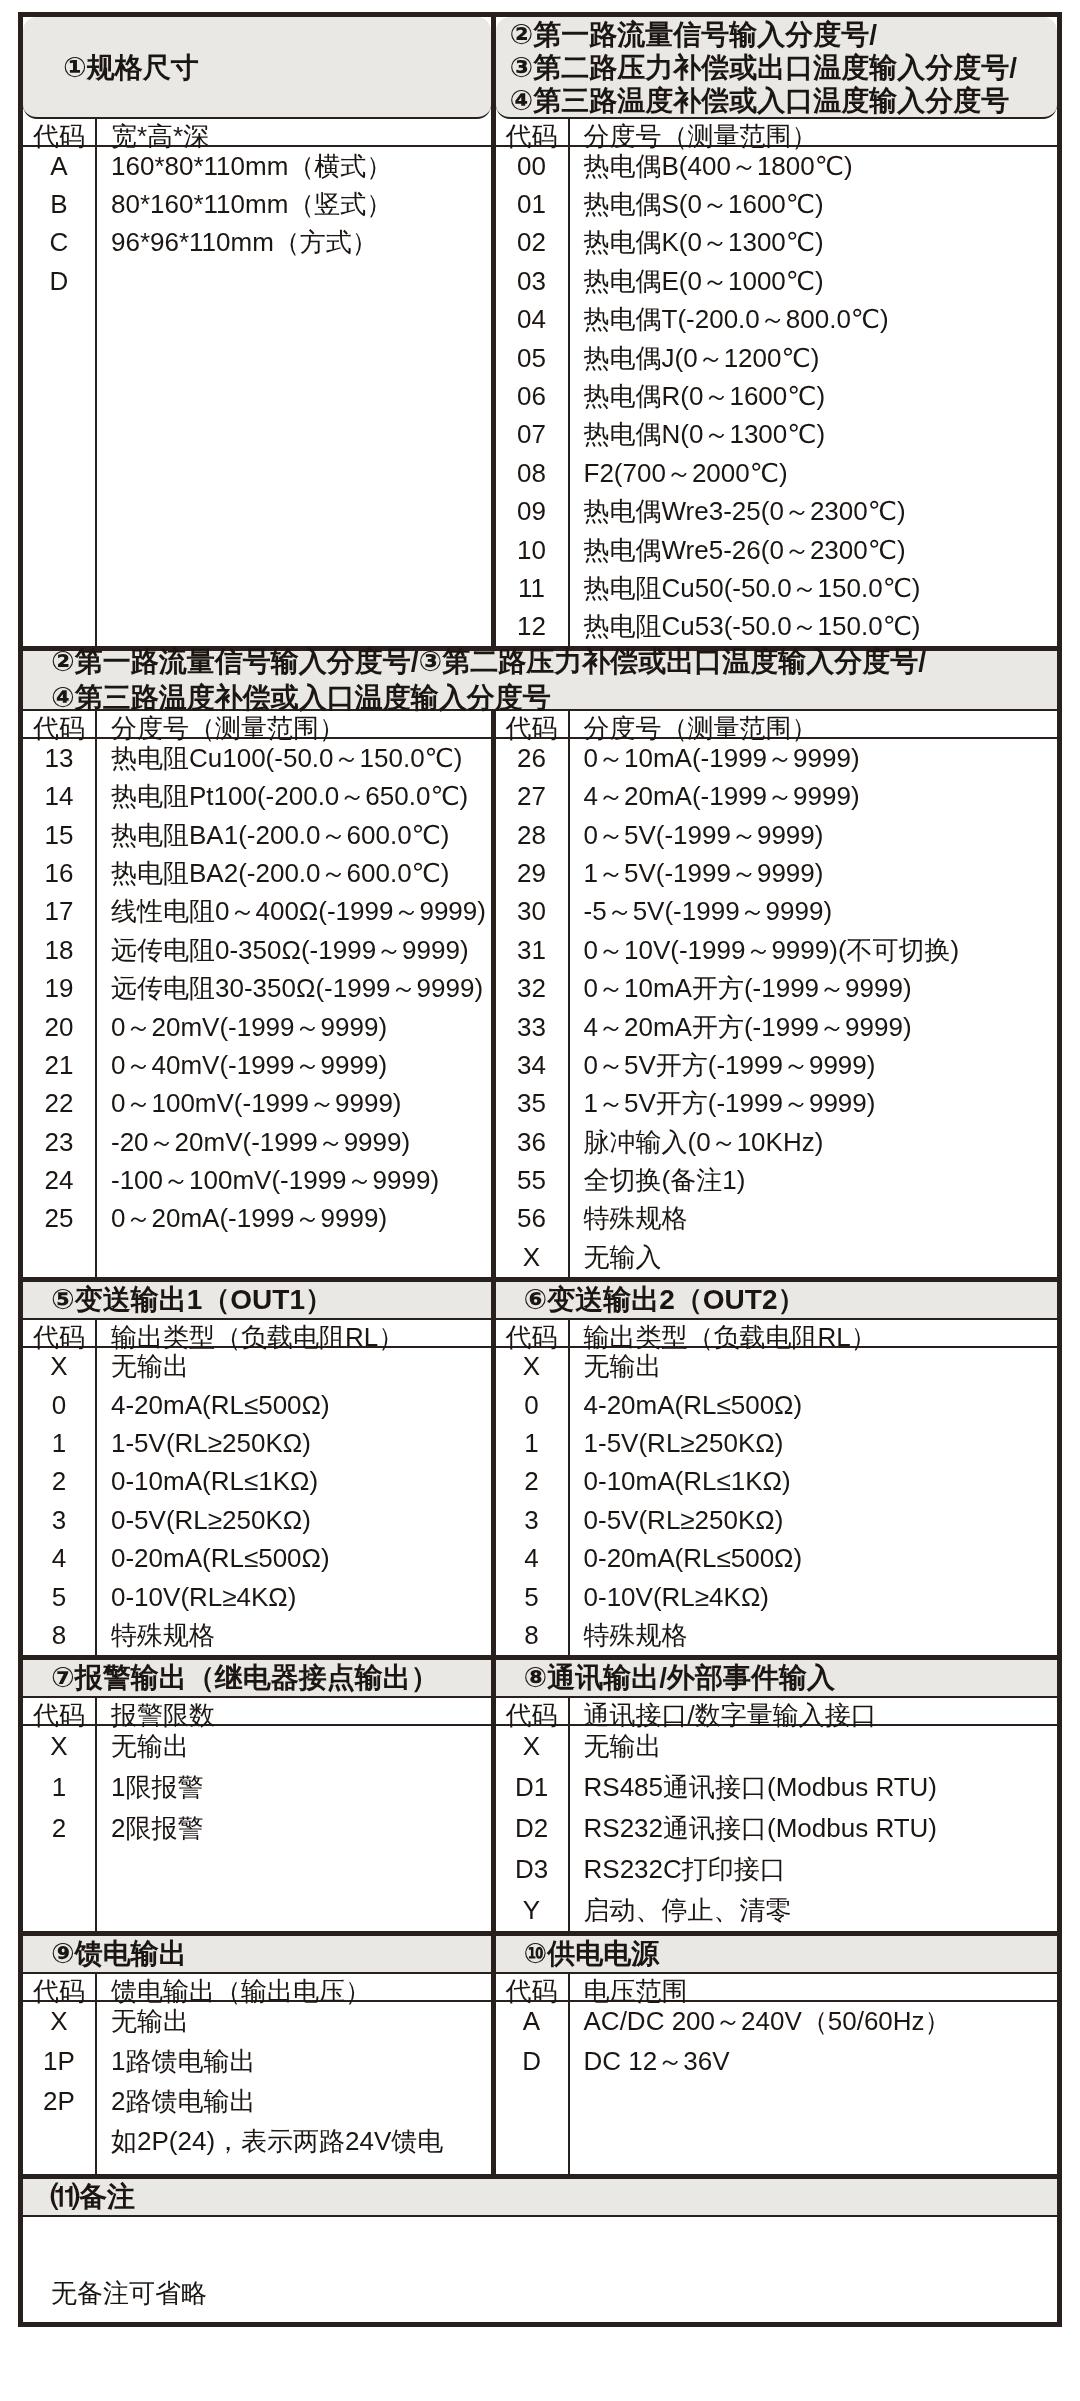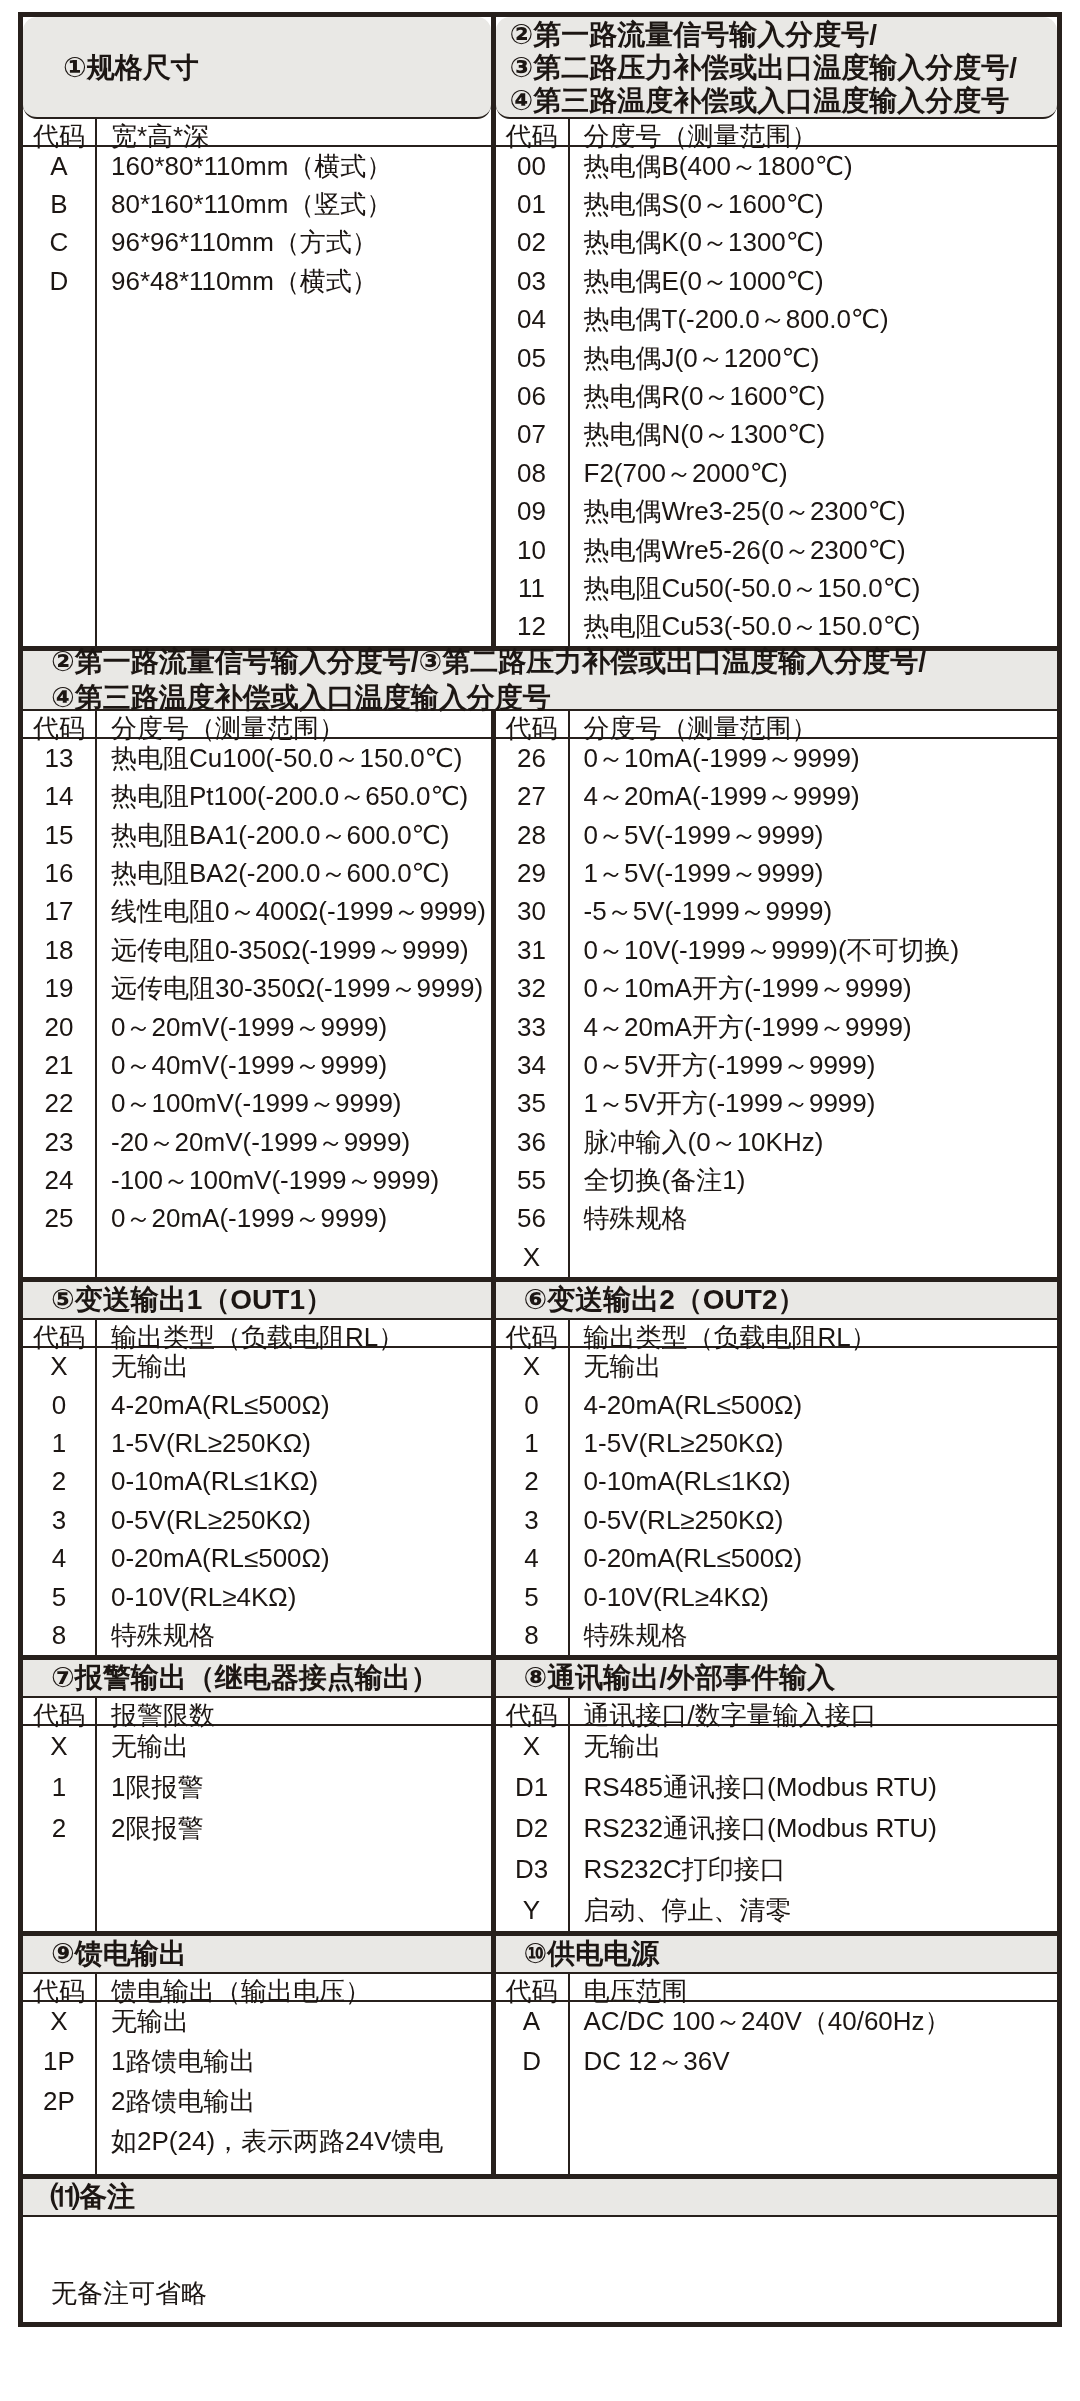--- a/index.html
+++ b/index.html
@@ -72,21 +72,20 @@
               <span class="d">80*160*110mm（竖式）</span>
             </div>
 
             <div class="row">
               <span class="c">C</span>
               <span class="d">96*96*110mm（方式）</span>
             </div>
 
             <div class="row">
               <span class="c">D</span>
-              <span class="d">96*48*110mm（横式）</span>
             </div>
           </div>
       </div>
       <div class="half half-r">
         <div class="sec-title t1">
           <div>②第一路流量信号输入分度号/</div>
           <div>③第二路压力补偿或出口温度输入分度号/</div>
           <div>④第三路温度补偿或入口温度输入分度号</div>
         </div>
         <div class="cols">
@@ -309,20 +308,21 @@
                 <span class="d">全切换(备注1)</span>
               </div>
 
               <div class="row">
                 <span class="c">56</span>
                 <span class="d">特殊规格</span>
               </div>
 
               <div class="row">
                 <span class="c">X</span>
+                <span class="d">无输入</span>
               </div>
             </div>
         </div>
       </div>
     </div>
 
     <div class="sec halves">
       <div class="half half-l">
         <div class="sec-title t3">⑤变送输出1（OUT1）</div>
         <div class="cols">
@@ -517,21 +517,21 @@
       <div class="half half-r r40">
         <div class="sec-title t3">⑩供电电源</div>
         <div class="cols">
           <span class="c">代码</span>
           <span class="d">电压范围</span>
         </div>
         <div class="body mh172">
 
             <div class="row">
               <span class="c">A</span>
-              <span class="d">AC/DC 100～240V（40/60Hz）</span>
+              <span class="d">AC/DC 200～240V（50/60Hz）</span>
             </div>
 
             <div class="row">
               <span class="c">D</span>
               <span class="d">DC 12～36V</span>
             </div>
           </div>
       </div>
     </div>
 

